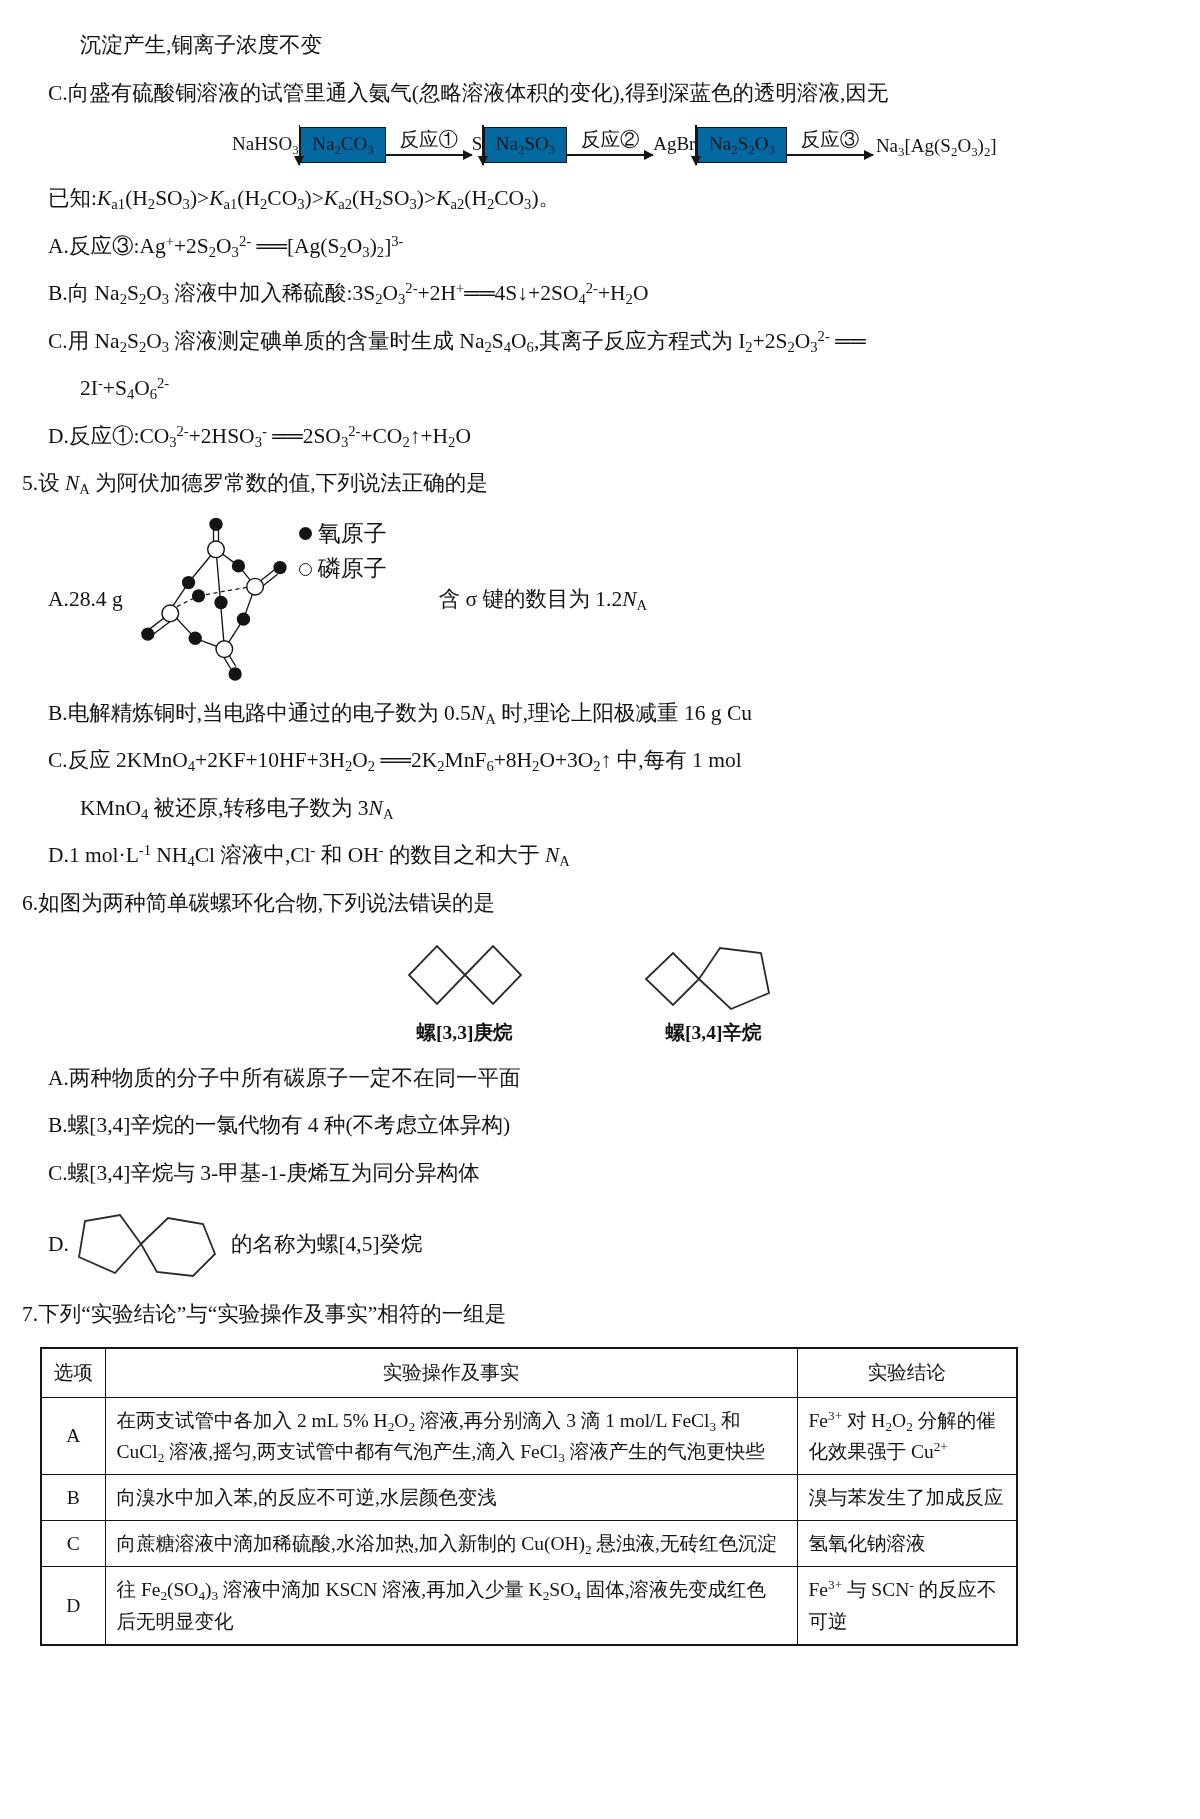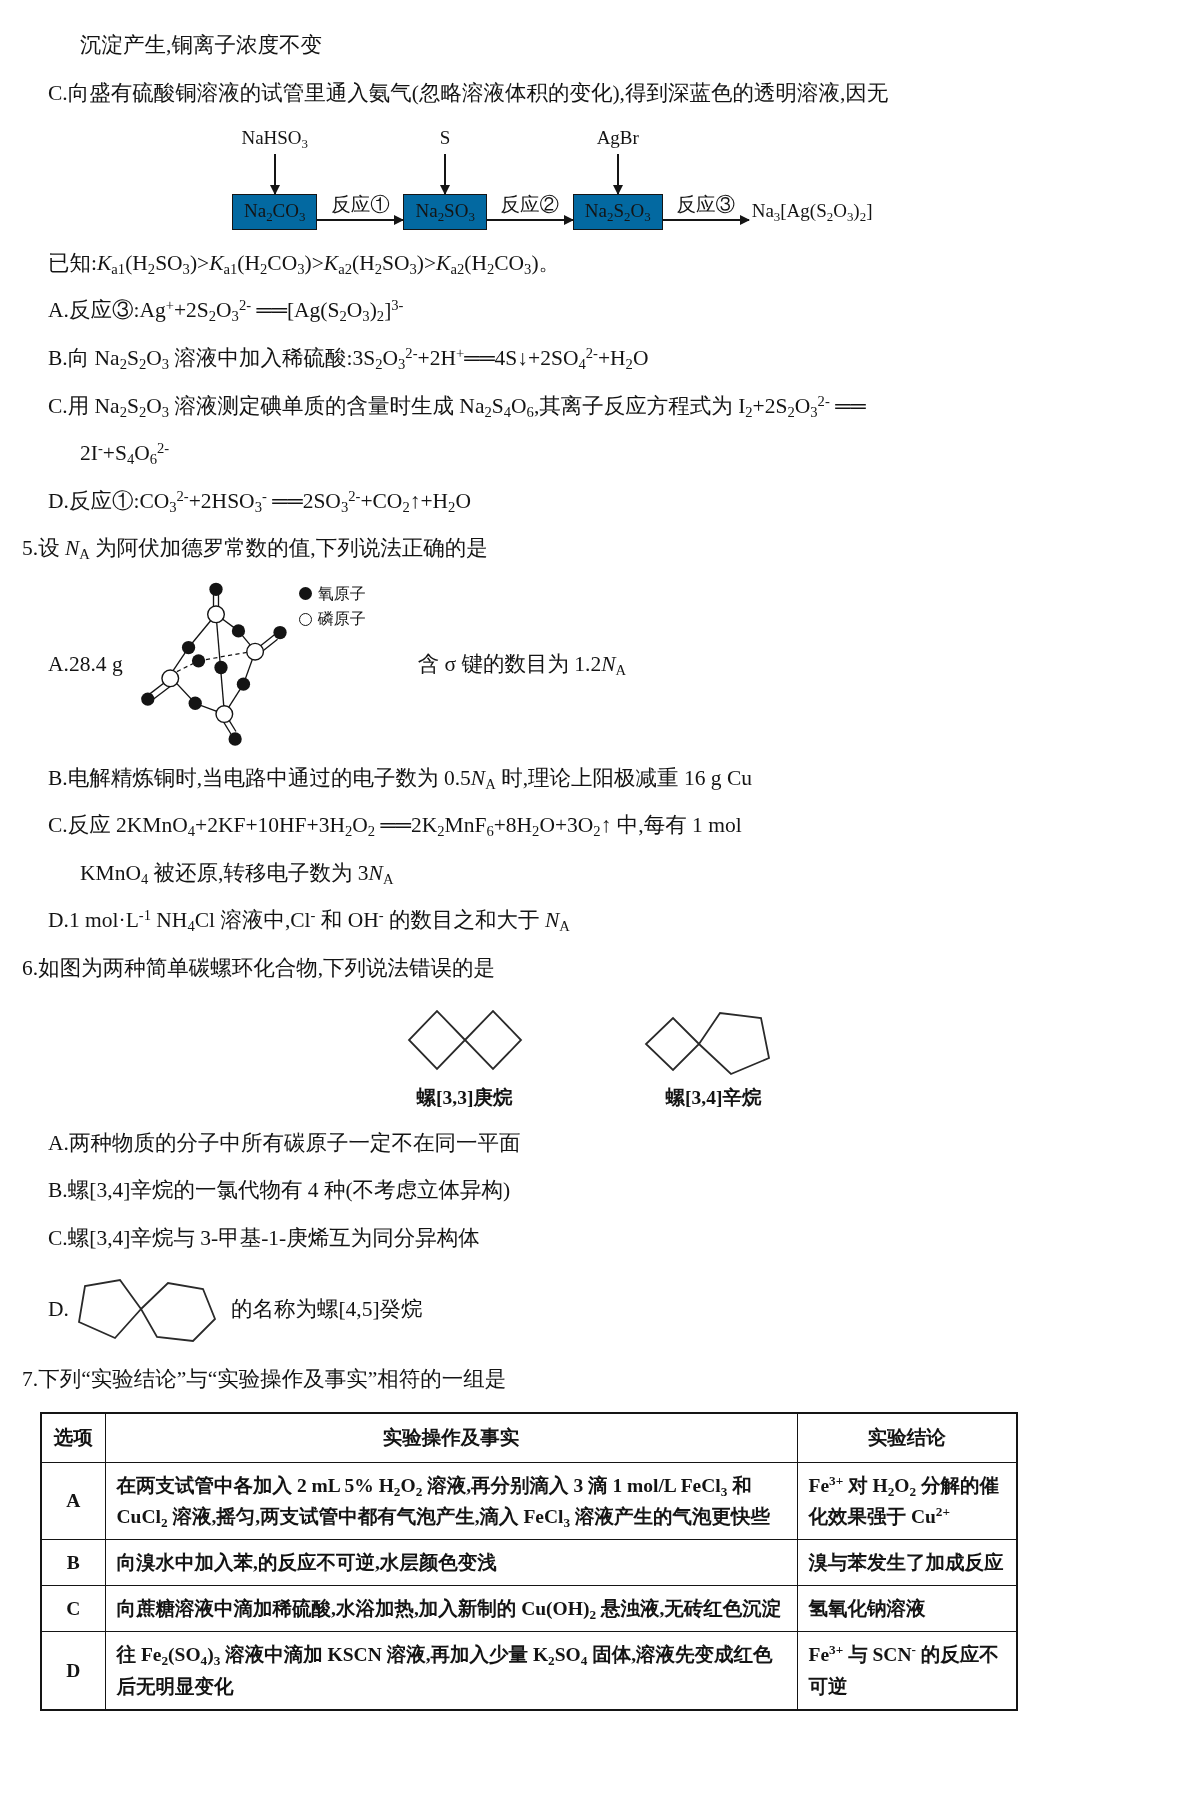--- a/index.html
+++ b/index.html
@@ -12,55 +12,55 @@
   }
   .line { margin-bottom: 17px; }
   .q-title { margin-left: 0; }
   .opt { margin-left: 26px; }
   .cont { margin-left: 58px; }
   sub { font-size: 0.68em; vertical-align: -0.28em; line-height: 0; }
   sup { font-size: 0.68em; vertical-align: 0.5em; line-height: 0; }
 
   
   .flow { display: flex; align-items: flex-end; margin: 4px 0 18px 210px; }
-  .station { display: flex; flex-direction: column; align-items: center; }
+  .station { display: flex; align-items: center; }
   .feed-label { font-size: 19px; margin-bottom: 2px; }
   .varrow { width: 1.6px; height: 40px; background: #151515; position: relative; }
   .varrow::after { content: ""; position: absolute; bottom: -1px; left: -4.2px;
     border-top: 10px solid #151515; border-left: 5px solid transparent; border-right: 5px solid transparent; }
   .chem-box { border: 1.7px solid #151515; padding: 3px 11px 4px; font-size: 19px; background: #0369a1; }
   .flink { display: flex; flex-direction: column; align-items: center; margin-bottom: 9px; justify-content: center; }
   .flink-label { font-size: 19.5px; margin-bottom: 1px; }
   .harrow { width: 86px; height: 1.6px; background: #151515; position: relative; }
   .harrow::after { content: ""; position: absolute; right: -1px; top: -4.2px;
     border-left: 10px solid #151515; border-top: 5px solid transparent; border-bottom: 5px solid transparent; }
   .flow-product { font-size: 19px; margin-bottom: 5px; padding-left: 3px; }
 
   
   .mol-row { display: flex; align-items: center; margin: 2px 0 14px 26px; }
   .mol-row .pre { white-space: nowrap; }
   .mol-svg { margin: 0 4px 0 14px; }
-  .mol-legend { align-self: flex-start; margin-top: 2px; font-size: 16px; }
+  .mol-legend { align-self: flex-start; margin-top: 2px; font-size: 23px; }
   .legend-item { display: flex; align-items: center; margin-bottom: 3px; }
   .dot { display: inline-block; width: 13px; height: 13px; border-radius: 50%; margin-right: 6px; }
   .dot.filled { background: #141414; }
   .dot.open { background: #fff; border: 1.7px solid #141414; }
   .mol-row .post { margin-left: 52px; white-space: nowrap; }
 
   
   .spiro-row { display: flex; justify-content: center; gap: 95px; margin: 6px 0 16px 0; }
   .figure { display: flex; flex-direction: column; align-items: center; }
   .fig-caption { font-size: 19.5px; font-weight: bold; margin-top: 4px; }
   .d-row { display: flex; align-items: center; margin: 0 0 16px 26px; }
   .d-row svg { margin: 0 2px; }
 
   
   table.exp { border-collapse: collapse; width: 978px; margin: 8px 0 0 18px;
     font-size: 19.5px; border: 2.4px solid #151515; }
-  table.exp th, table.exp td { border: 1.5px solid #151515; padding: 7px 11px; font-weight: bold; }
+  table.exp th, table.exp td { border: 1.5px solid #151515; padding: 7px 11px; font-weight: normal; }
   table.exp th { text-align: center; padding: 10px 8px; }
   td.opt-cell { text-align: center; width: 64px; }
   td.concl-cell, th.concl-col { width: 220px; }
   td.op-cell { line-height: 1.6; }
   td.concl-cell { line-height: 1.6; }
   svg .bond { stroke: #141414; stroke-width: 1.6; fill: none; }
   svg .bond-dash { stroke: #141414; stroke-width: 1.5; stroke-dasharray: 5 4; fill: none; }
   svg .ring { stroke: #2a2a2a; stroke-width: 1.8; fill: none; }
 </style>
 </head>

